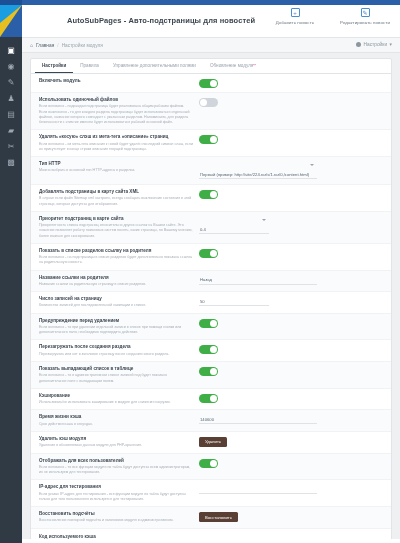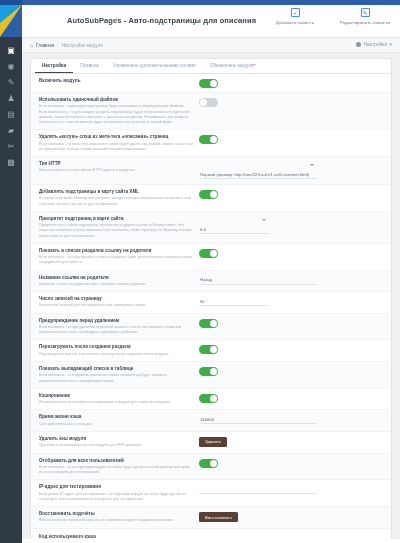--- a/index.html
+++ b/index.html
@@ -226,21 +226,21 @@
         <div class="rail-item">
           <span>✂</span>
         </div>
         <div class="rail-item">
           <span>▩</span>
         </div>
       </div>
   </div>
 
   <div class="header">
-    <div class="header-title">AutoSubPages - Авто-подстраницы для описания</div>
+    <div class="header-title">AutoSubPages - Авто-подстраницы для новостей</div>
     <div class="header-actions" id="header-actions">
         <div class="hact">
           <div class="hact-ico">+</div>
           <div class="hact-lbl">Добавить новость</div>
         </div>
         <div class="hact">
           <div class="hact-ico">✎</div>
           <div class="hact-lbl">Редактировать новости</div>
         </div>
       </div>

